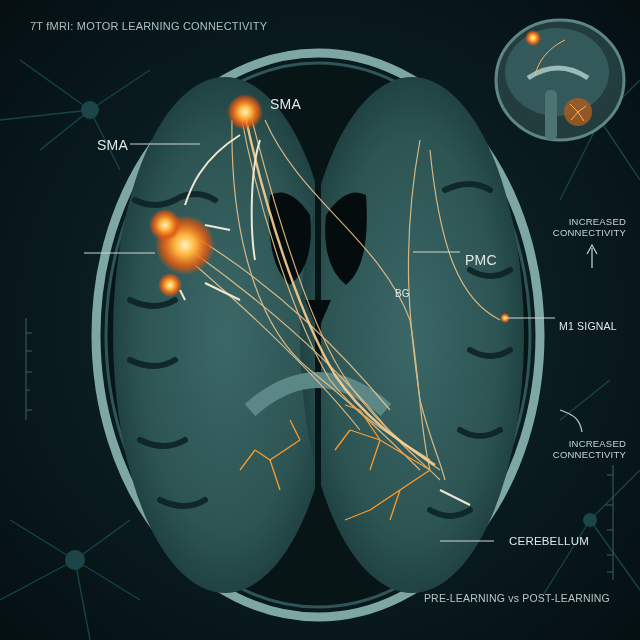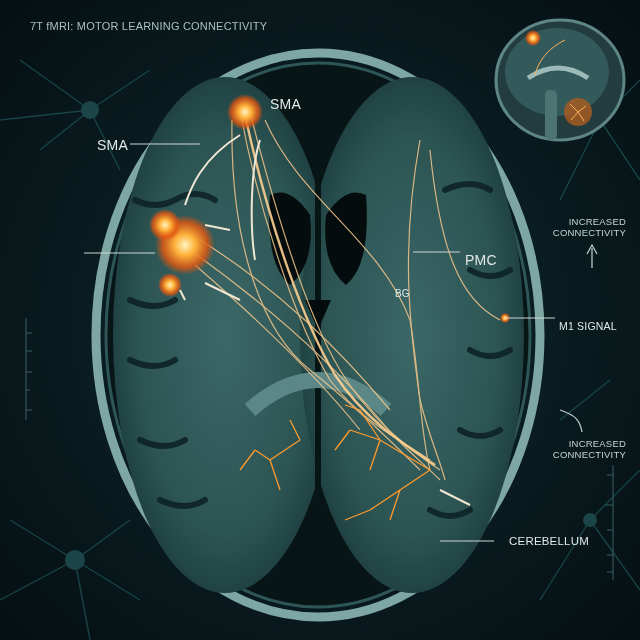--- a/index.html
+++ b/index.html
@@ -166,14 +166,15 @@
     <div>CONNECTIVITY</div>
   </div>
   <div class="txt lbl-sm" style="right:14px;top:438px;">
     <div>INCREASED</div>
     <div>CONNECTIVITY</div>
   </div>
 
   <div class="txt lbl" style="left:499px;top:535px;font-size:11.5px;margin-left:10px;">CEREBELLUM</div>
 
   <div class="txt bottom-cap">
+    <div>PRE-LEARNING vs POST-LEARNING</div>
   </div>
 </div>
 
 </body></html>

